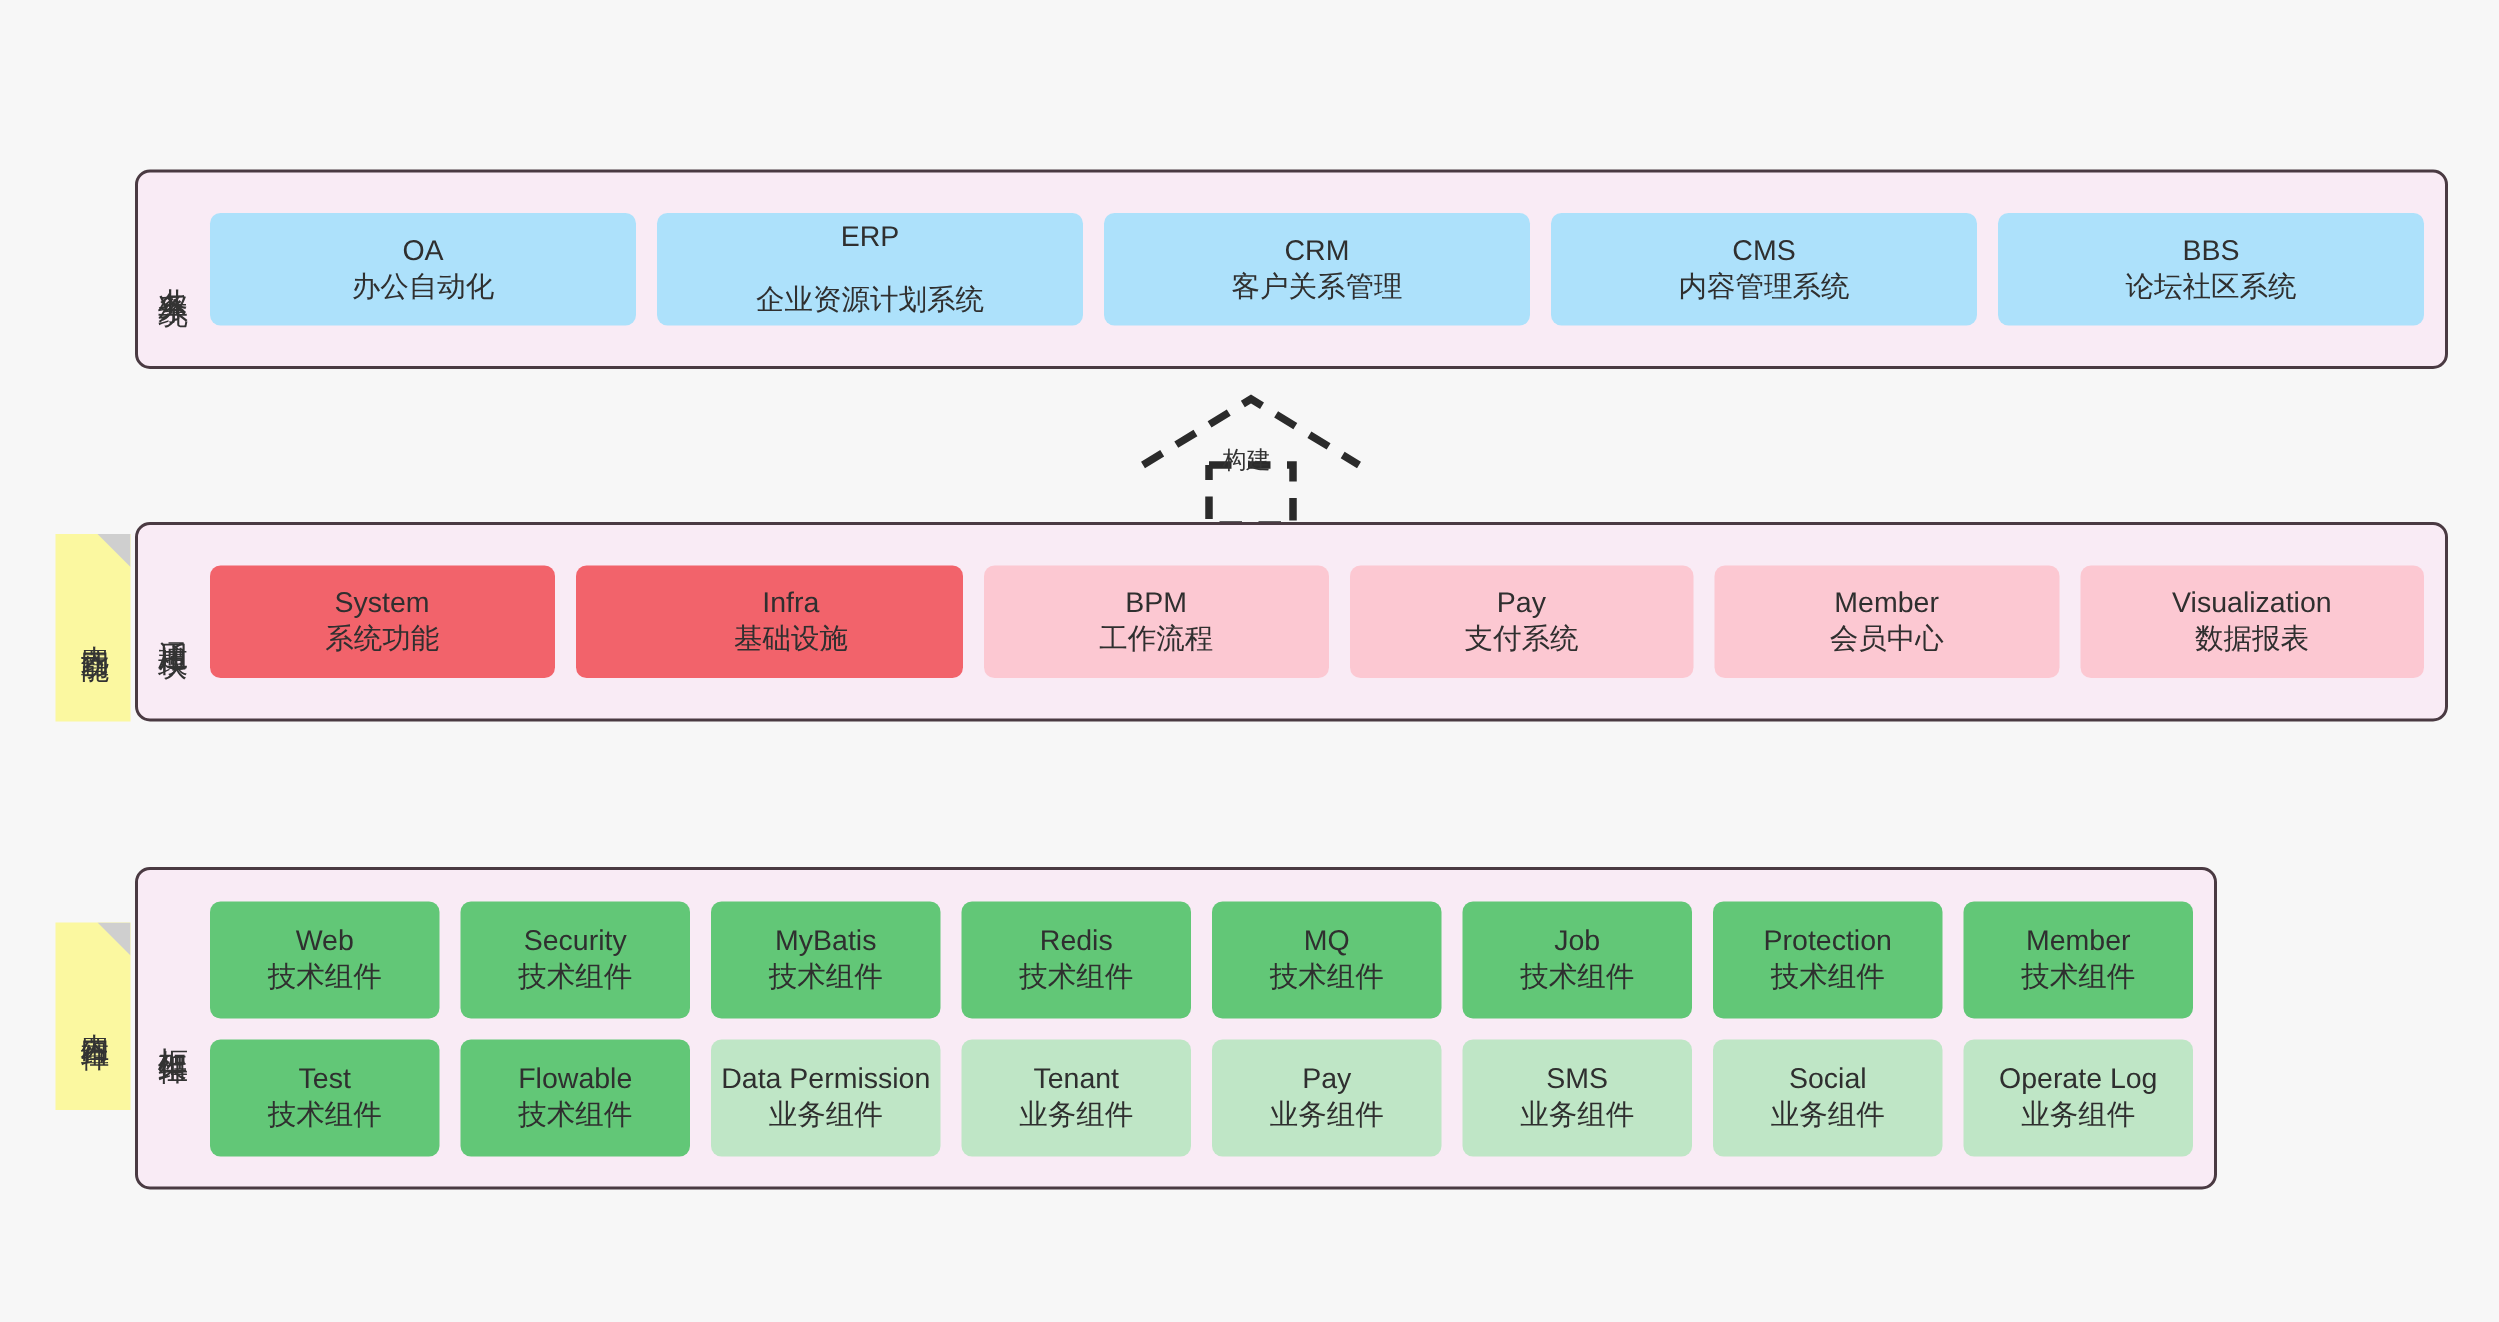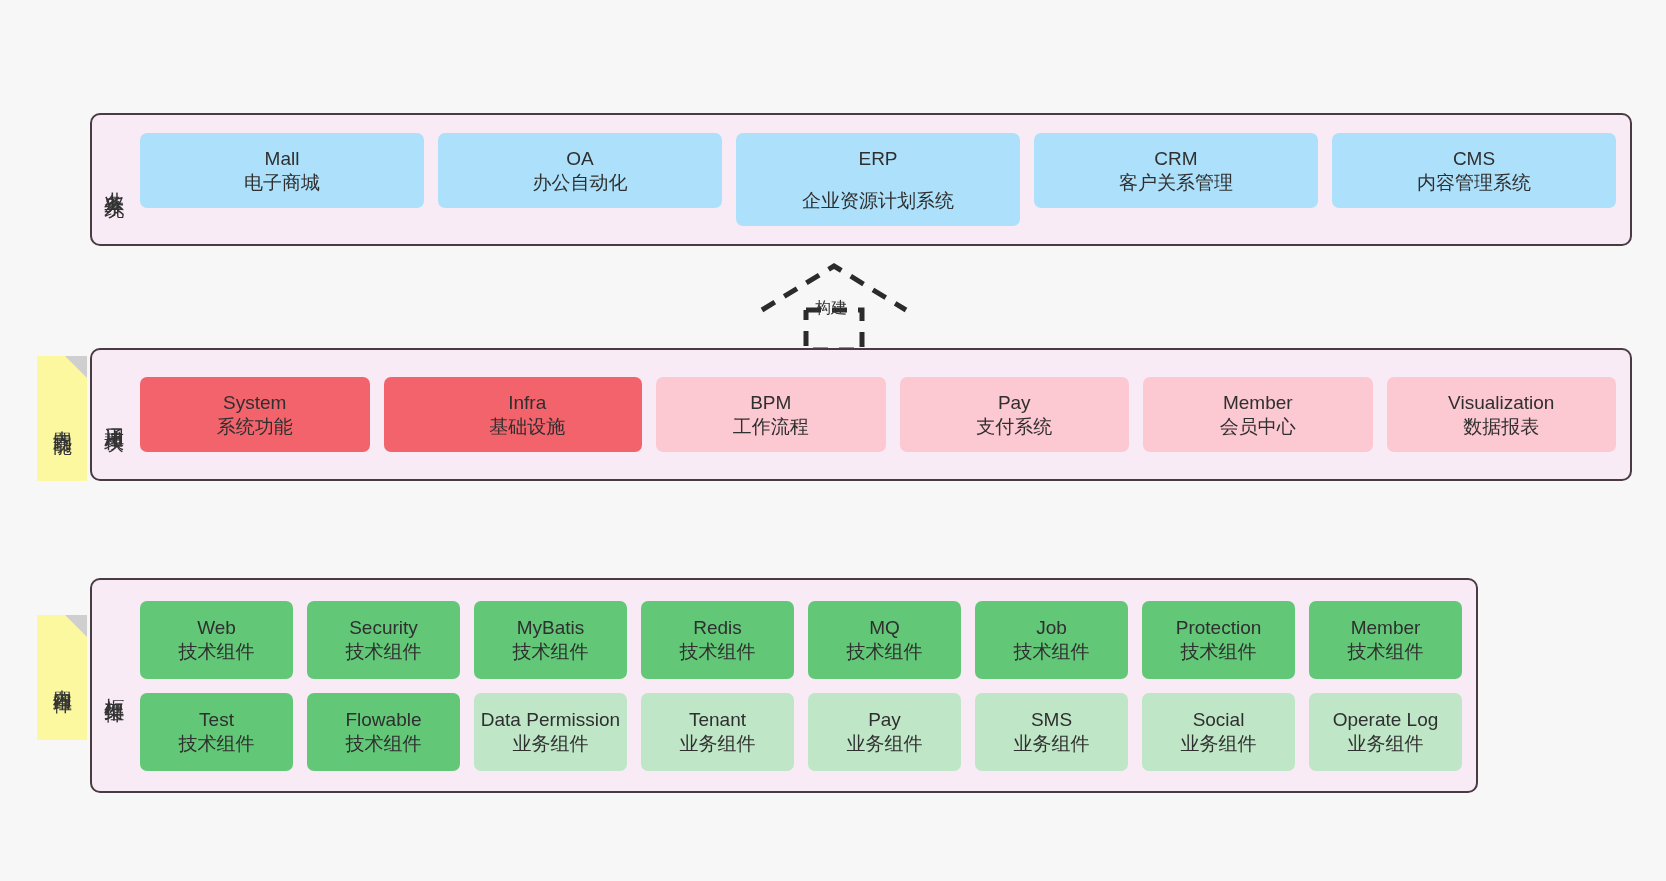--- a/index.html
+++ b/index.html
@@ -114,38 +114,38 @@
 </head>
 <body>
 
 <div id="canvas">
 
   <div class="layer" id="layer-business-systems" style="left:90px;top:113px;width:1542px;height:133px;">
     <div class="layer-label">业务系统</div>
     <div class="layer-body">
       <div class="row">
         <div class="cell c-blue" style="height:75px;">
-          <span class="t1">Mall</span>
-          <span class="t2">电子商城</span>
-        </div>
-        <div class="cell c-blue" style="height:75px;">
           <span class="t1">OA</span>
           <span class="t2">办公自动化</span>
         </div>
-        <div class="cell c-blue" style="height:93px;gap:18px;">
+        <div class="cell c-blue" style="height:75px;gap:18px;">
           <span class="t1">ERP</span>
           <span class="t2">企业资源计划系统</span>
         </div>
         <div class="cell c-blue" style="height:75px;">
           <span class="t1">CRM</span>
           <span class="t2">客户关系管理</span>
         </div>
         <div class="cell c-blue" style="height:75px;">
           <span class="t1">CMS</span>
           <span class="t2">内容管理系统</span>
+        </div>
+        <div class="cell c-blue" style="height:75px;">
+          <span class="t1">BBS</span>
+          <span class="t2">论坛社区系统</span>
         </div>
       </div>
     </div>
   </div>
 
   <div class="conn" id="conn-build" style="left:760px;top:262px;width:148px;height:88px;">
     <svg width="148" height="88" viewBox="0 0 148 88">
       <path d="M 2 48 L 74 4 L 146 48" fill="none" stroke="#2b2b2b" stroke-width="5" stroke-dasharray="15,11" stroke-linecap="butt"></path>
       <path d="M 46 48 L 102 48 L 102 88 L 46 88 L 46 48" fill="none" stroke="#2b2b2b" stroke-width="5" stroke-dasharray="15,11" stroke-linecap="butt"></path>
     </svg>

